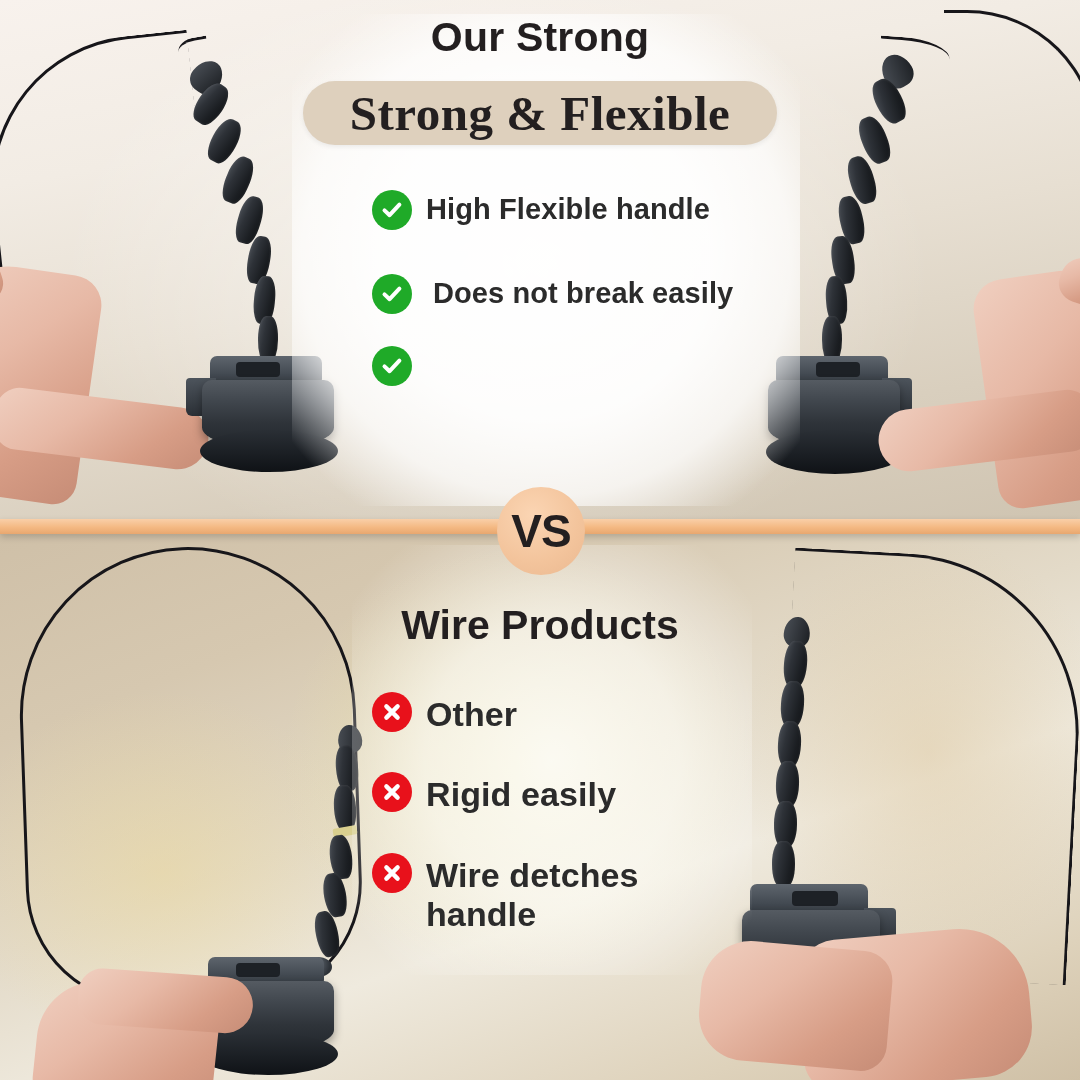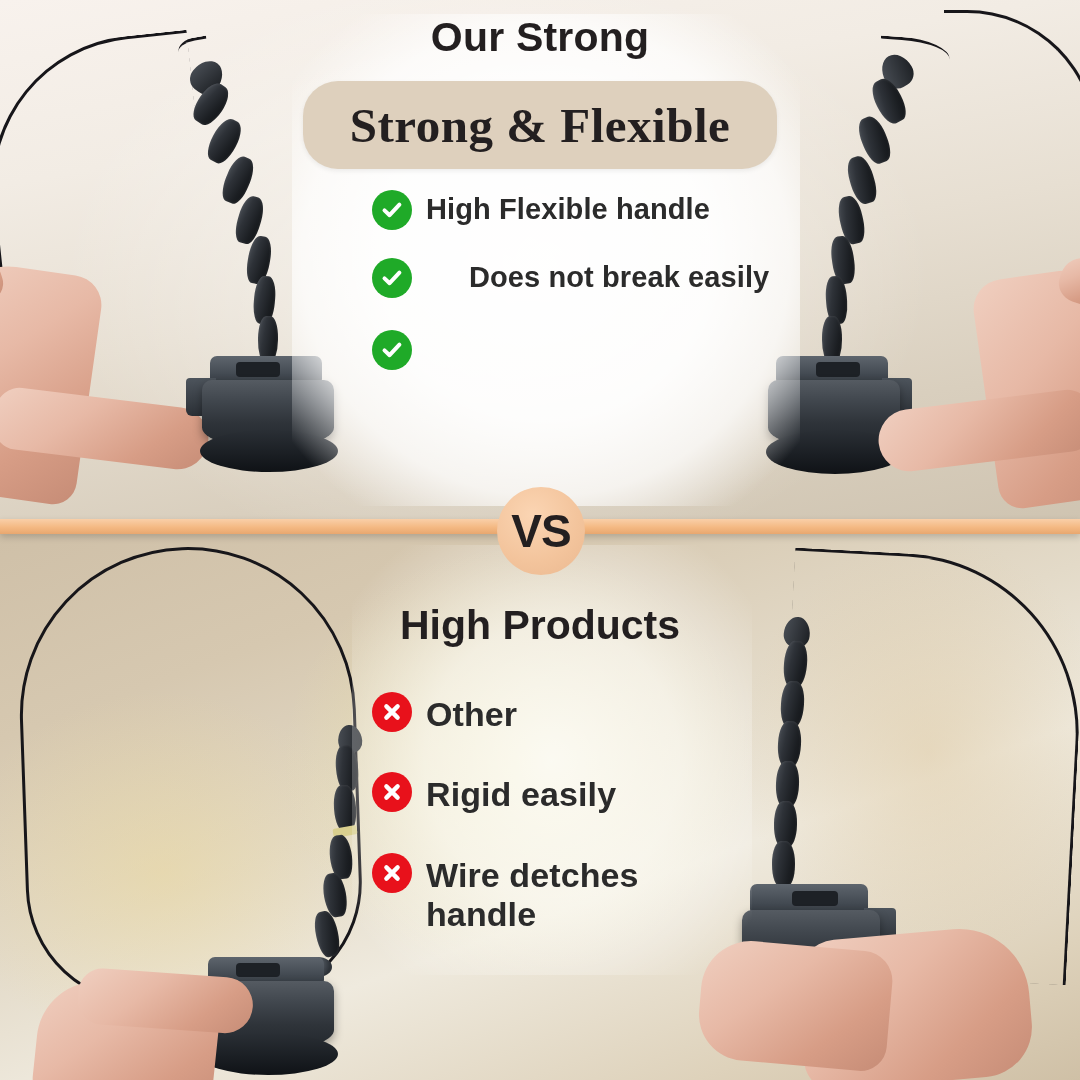--- a/index.html
+++ b/index.html
@@ -71,21 +71,21 @@
   #vs-badge{position:absolute;left:497px;top:487px;width:88px;height:88px;border-radius:50%;
     background:radial-gradient(circle at 40% 32%,#fbd3b1 0%,#f3c49c 55%,#ecb established 100%);
     background:radial-gradient(circle at 40% 32%,#fbd5b3 0%,#f3c49c 58%,#eab890 100%);
     display:flex;align-items:center;justify-content:center;z-index:31;}
   #vs-text{font-size:46px;font-weight:700;color:#231f20;letter-spacing:-1px;
     font-family:"Liberation Sans", sans-serif;}
 
   
   #our-product-title{position:absolute;left:0;top:14px;width:1080px;text-align:center;
     font-size:41px;font-weight:700;color:#231f20;letter-spacing:.2px;z-index:20;}
-  #strong-flexible-pill{position:absolute;left:303px;top:81px;width:474px;height:88px;
+  #strong-flexible-pill{position:absolute;left:303px;top:81px;width:474px;height:64px;
     border-radius:35px;background:#ded0bd;display:flex;align-items:center;justify-content:center;z-index:20;
     box-shadow:0 2px 5px rgba(0,0,0,.07);}
   #strong-flexible-text{font-family:"Liberation Serif", serif;font-size:49px;font-weight:700;
     color:#231f20;letter-spacing:.5px;}
 
   #other-products-title{position:absolute;left:0;top:602px;width:1080px;text-align:center;
     font-size:41px;font-weight:700;color:#231f20;z-index:20;}
 
   .feature-list{position:absolute;z-index:20;}
   #pros-list{left:372px;top:190px;width:400px;}
@@ -95,22 +95,22 @@
   .feature-icon{flex:0 0 auto;width:40px;height:40px;border-radius:50%;
     display:flex;align-items:center;justify-content:center;margin-right:14px;}
   .icon-check{background:#1faa28;}
   .icon-cross{background:#e8111b;}
   .feature-icon svg{display:block;}
   .feature-text{font-size:29px;font-weight:600;color:#2b2b2b;line-height:1.16;
     padding-top:3px;letter-spacing:.1px;}
   #pros-list .feature-item:nth-child(2) .feature-text{padding-left:7px;}
   #cons-list .feature-item{margin-bottom:38px;}
   #cons-list .feature-text{font-size:34px;font-weight:600;}
-  #pros-list .feature-item:nth-child(1){margin-bottom:28px;}
-  #pros-list .feature-item:nth-child(2){margin-bottom:32px;gap:36px;}
+  #pros-list .feature-item:nth-child(1){margin-bottom:44px;}
+  #pros-list .feature-item:nth-child(2){margin-bottom:32px;}
 </style>
 </head>
 <body>
 
 <div id="page">
 
   <div class="panel" id="top-panel">
 
     <div class="photo">
 
@@ -261,21 +261,21 @@
         <div class="base-body" style="left:24px;top:32px;width:138px;height:74px;"></div>
         <div class="base-skirt" style="left:22px;top:88px;width:144px;height:46px;"></div>
       </div>
 
       <div class="hand" style="left:800px;top:400px;width:230px;height:150px;border-radius:40px 70px 50px 30px;transform:rotate(-5deg);"></div>
       <div class="hand" style="left:700px;top:412px;width:190px;height:120px;border-radius:50px 30px 26px 46px;transform:rotate(5deg);"></div>
     </div>
 
     <div class="content-glow" id="bottom-glow"></div>
 
-    <div id="other-products-title" style="top:69px">High Products</div>
+    <div id="other-products-title" style="top:69px">Wire Products</div>
 
     <div class="feature-list" id="cons-list" style="top:159px">
 
       <div class="feature-item">
         <span class="feature-icon icon-cross">
           <svg width="24" height="24" viewBox="0 0 24 24">
             <path d="M6.4 6.4 L17.6 17.6 M17.6 6.4 L6.4 17.6" fill="none" stroke="#ffffff" stroke-width="4.4" stroke-linecap="round"></path>
             </svg>
         </span>
         <span class="feature-text">Other</span>

